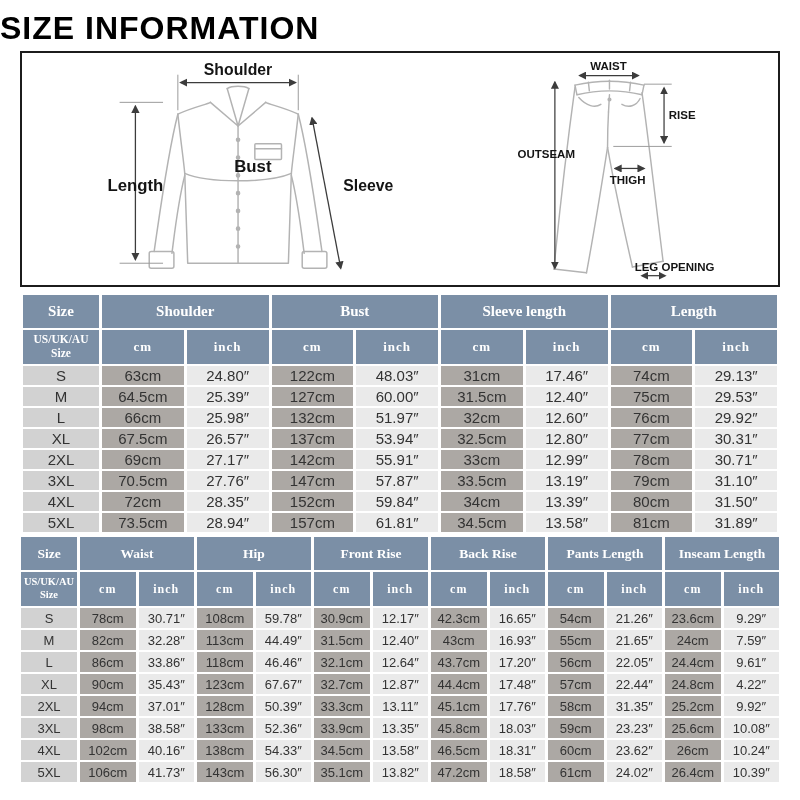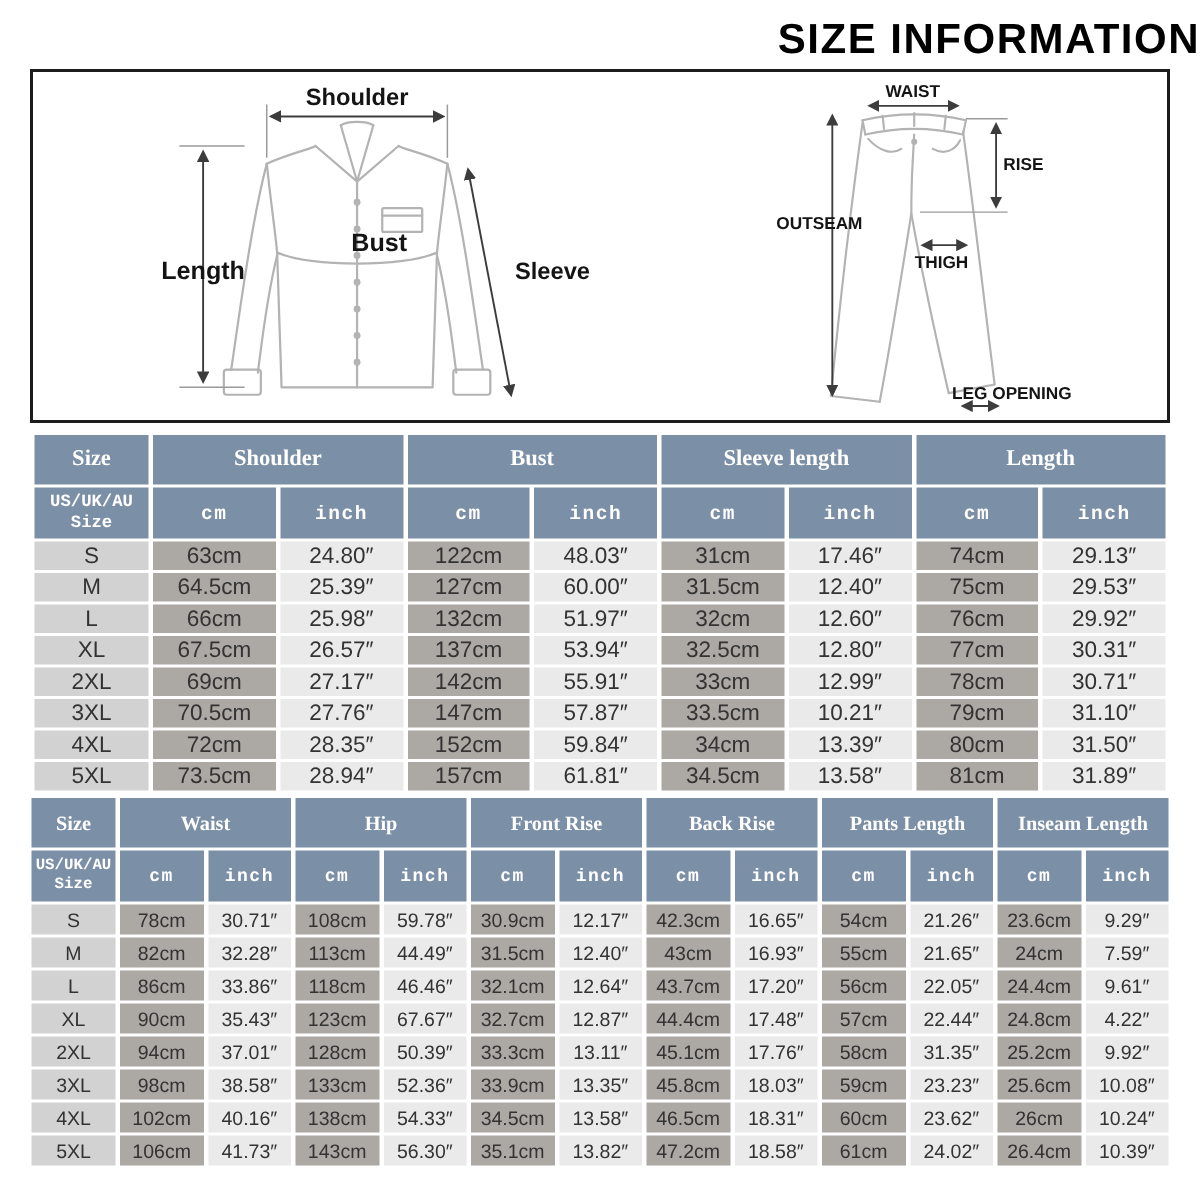--- a/index.html
+++ b/index.html
@@ -3,22 +3,22 @@
 <meta charset="utf-8">
 <style>
   html,body{margin:0;padding:0;}
   body{
     width:800px;height:800px;background:#ffffff;
     font-family:"Liberation Sans", sans-serif;
     color:#2b2b2b;overflow:hidden;
   }
   .page{width:800px;height:800px;position:relative;}
   .page-title{
-    margin:10px 0 4px 0;text-align:right;
-    font-size:28px;font-weight:bold;letter-spacing:1px;color:#000;
+    margin:10px 0 4px 0;text-align:left;
+    font-size:32px;font-weight:bold;letter-spacing:1px;color:#000;
   }
   .diagram-box{
     margin:0 auto;width:756px;height:232px;
     border:2px solid #1c1c1c;background:#fff;
     display:flex;align-items:stretch;
   }
   .diagram-box svg{display:block;}
   .cloth{stroke:#b3b3b3;stroke-width:1.5;fill:none;stroke-linecap:round;stroke-linejoin:round;}
   .arrow{stroke:#3c3c3c;stroke-width:1.3;fill:none;}
   .guide{stroke:#9a9a9a;stroke-width:1;fill:none;}
@@ -27,21 +27,21 @@
   table{border-collapse:separate;border-spacing:3px 2px;table-layout:fixed;}
   .t1{width:760px;margin:6px auto 0;}
   .t2{width:764px;margin:1px auto 0;}
   th,td{padding:0;text-align:center;vertical-align:middle;overflow:hidden;white-space:nowrap;}
   .group-th{
     background:var(--header-bg);color:#fff;
     font-size:15px;font-weight:bold;height:33px;font-family:Liberation Serif, serif;
   }
   .unit-th{
     background:var(--header-bg);color:#fff;
-    font-family:Liberation Mono, monospace;
+    font-family:Liberation Serif, serif;
     font-size:13px;font-weight:bold;height:34px;letter-spacing:1px;
   }
   .size-th{font-size:11.5px;line-height:1.2;letter-spacing:0;white-space:normal;}
   td{font-size:15px;height:19px;color:#333;}
   .size-cell{background:var(--size-bg);}
   .cm-cell{background:var(--cm-bg);}
   .inch-cell{background:var(--inch-bg);}
   .t2 .group-th{font-size:13.5px;height:33px;}
   .t2 .unit-th{font-size:12px;}
   .t2 .size-th{font-size:10.5px;}
@@ -237,21 +237,21 @@
           <td class="cm-cell">78cm</td>
           <td class="inch-cell">30.71″</td>
         </tr>
         <tr>
           <td class="size-cell">3XL</td>
           <td class="cm-cell">70.5cm</td>
           <td class="inch-cell">27.76″</td>
           <td class="cm-cell">147cm</td>
           <td class="inch-cell">57.87″</td>
           <td class="cm-cell">33.5cm</td>
-          <td class="inch-cell">10.21″</td>
+          <td class="inch-cell">13.19″</td>
           <td class="cm-cell">79cm</td>
           <td class="inch-cell">31.10″</td>
         </tr>
         <tr>
           <td class="size-cell">4XL</td>
           <td class="cm-cell">72cm</td>
           <td class="inch-cell">28.35″</td>
           <td class="cm-cell">152cm</td>
           <td class="inch-cell">59.84″</td>
           <td class="cm-cell">34cm</td>

